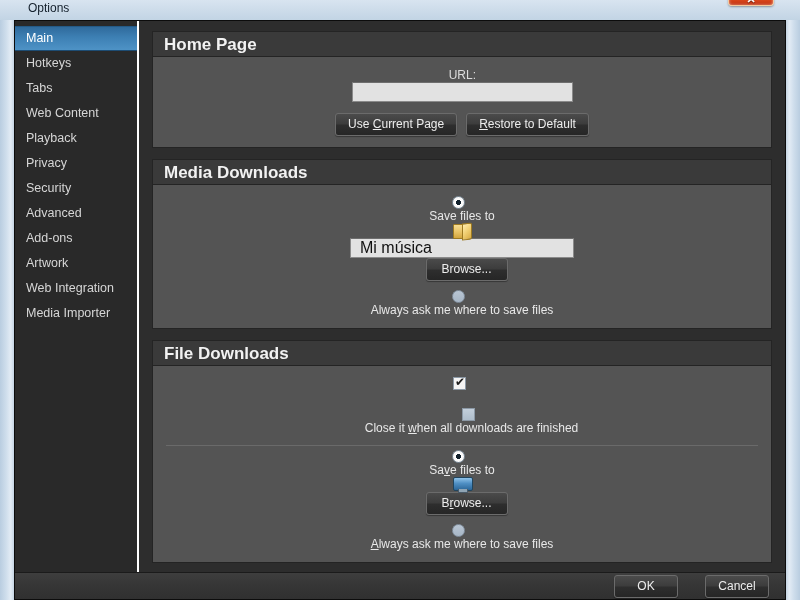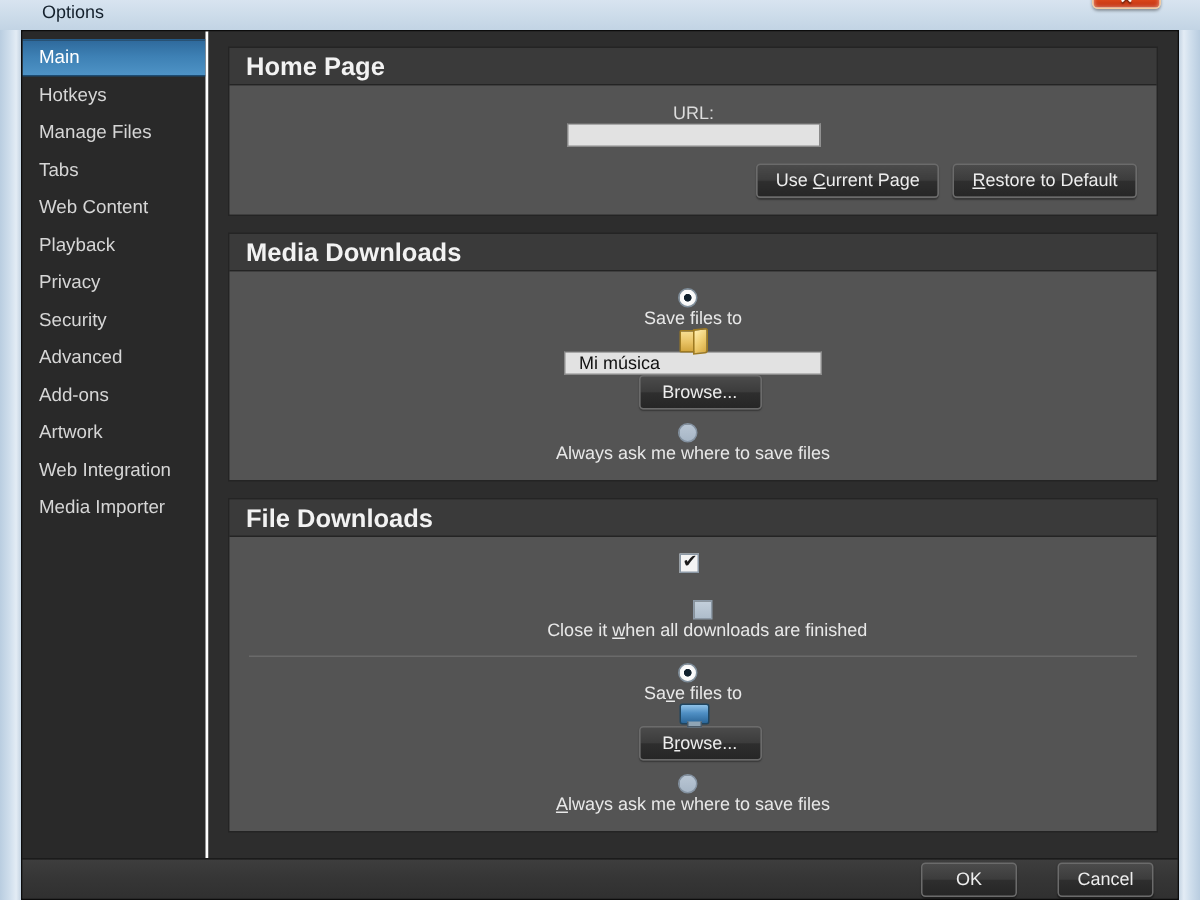--- a/index.html
+++ b/index.html
@@ -170,21 +170,21 @@
     padding-right: 9px;
     color: #dcdcdc;
   }
 
   .textfield {
     background: #e2e2e2;
     border: 1px solid #8a8a8a;
     border-top-color: #6e6e6e;
     height: 32px;
     line-height: 19px;
-    font-size: 12px;
+    font-size: 16px;
     color: #111111;
     padding: 0 6px;
     flex: 1;
   }
   .textfield.indented { padding-left: 9px; }
 
   .btn {
     background: linear-gradient(180deg, #4b4b4b 0%, #3c3c3c 48%, #2e2e2e 52%, #262626 100%);
     border: 1px solid #6b6b6b;
     border-radius: 3px;
@@ -194,21 +194,21 @@
     line-height: 21px;
     padding: 0 12px;
     cursor: pointer;
     white-space: nowrap;
     box-shadow: 0 1px 1px rgba(0,0,0,0.35);
   }
   .btn u { text-decoration: underline; }
 
   .btn-row {
     display: flex;
-    justify-content: flex-end;
+    justify-content: center;
     gap: 9px;
     margin-top: 11px;
   }
 
   .browse-btn { margin-left: 9px; width: 82px; padding: 0; text-align: center; }
 
   
   .radio {
     width: 13px; height: 13px;
     border-radius: 50%;
@@ -342,21 +342,20 @@
     <div id="close-icon-glyph">✕</div>
   </div>
 
   <div id="dialog">
 
     <div id="dialog-main">
 
       <div id="sidebar">
         <div class="sidebar-item selected">Main</div>
         <div class="sidebar-item">Hotkeys</div>
-        <div class="sidebar-item">Manage Files</div>
         <div class="sidebar-item">Tabs</div>
         <div class="sidebar-item">Web Content</div>
         <div class="sidebar-item">Playback</div>
         <div class="sidebar-item">Privacy</div>
         <div class="sidebar-item">Security</div>
         <div class="sidebar-item">Advanced</div>
         <div class="sidebar-item">Add-ons</div>
         <div class="sidebar-item">Artwork</div>
         <div class="sidebar-item">Web Integration</div>
         <div class="sidebar-item">Media Importer</div>

